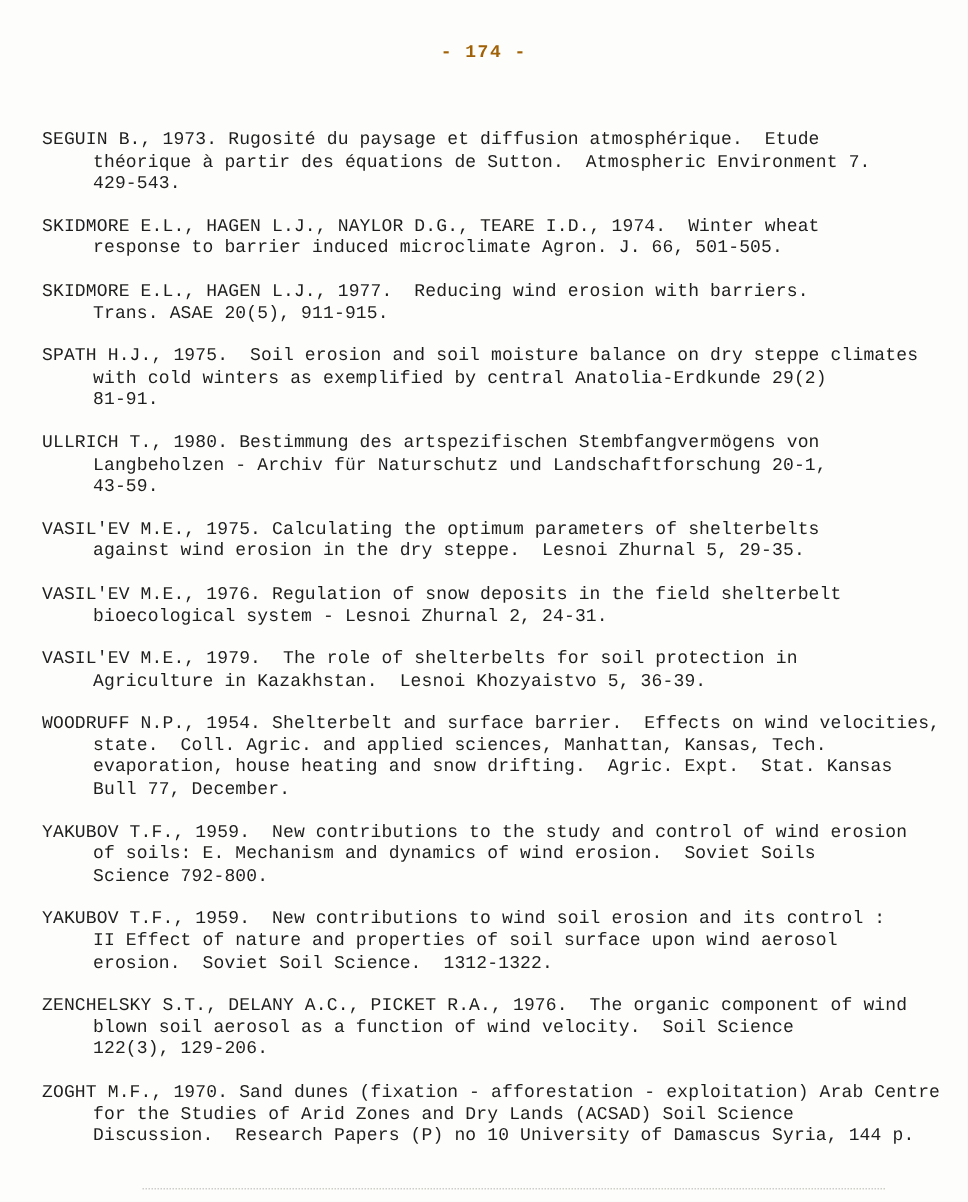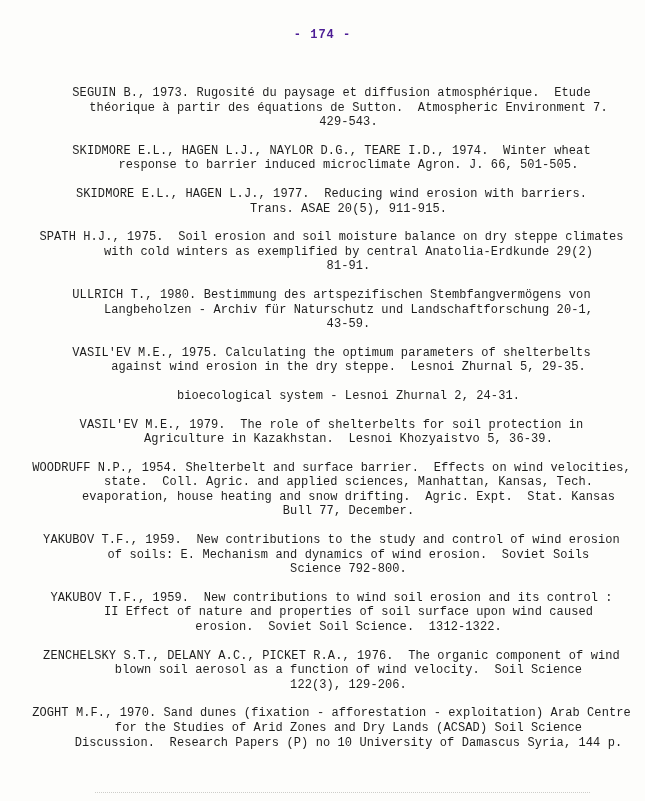--- a/index.html
+++ b/index.html
@@ -20,36 +20,35 @@
     font-family: "Liberation Mono", "DejaVu Sans Mono", monospace;
     color: #1e1e1e;
     box-sizing: border-box;
   }
   .page-number {
     text-align: center;
     padding-top: 28px;
     font-size: 12px;
     letter-spacing: 1px;
     font-weight: bold;
-    color: #4c1d95;
+    color: #a16207;
   }
   .refs {
     margin-top: 44px;
     margin-left: 28px;
     margin-right: 10px;
     font-size: 12px;
     line-height: 14.6px;
   }
   .ref-entry {
     margin-bottom: 14px;
   }
   .ref-line {
     white-space: pre;
     letter-spacing: 0.1px;
-    text-align: center;
   }
   .ref-line.cont {
     margin-left: 34px;
   }
   .scan-artifact {
     position: absolute;
     left: 95px;
     right: 55px;
     bottom: 8px;
     border-top: 1px dotted #b9b9b4;
@@ -84,40 +83,41 @@
       <div class="ref-entry">
         <div class="ref-line first">ULLRICH T., 1980. Bestimmung des artspezifischen Stembfangvermögens von</div>
         <div class="ref-line cont">Langbeholzen - Archiv für Naturschutz und Landschaftforschung 20-1,</div>
         <div class="ref-line cont">43-59.</div>
       </div>
       <div class="ref-entry">
         <div class="ref-line first">VASIL'EV M.E., 1975. Calculating the optimum parameters of shelterbelts</div>
         <div class="ref-line cont">against wind erosion in the dry steppe.  Lesnoi Zhurnal 5, 29-35.</div>
       </div>
       <div class="ref-entry">
+        <div class="ref-line first">VASIL'EV M.E., 1976. Regulation of snow deposits in the field shelterbelt</div>
         <div class="ref-line cont">bioecological system - Lesnoi Zhurnal 2, 24-31.</div>
       </div>
       <div class="ref-entry">
         <div class="ref-line first">VASIL'EV M.E., 1979.  The role of shelterbelts for soil protection in</div>
         <div class="ref-line cont">Agriculture in Kazakhstan.  Lesnoi Khozyaistvo 5, 36-39.</div>
       </div>
       <div class="ref-entry">
         <div class="ref-line first">WOODRUFF N.P., 1954. Shelterbelt and surface barrier.  Effects on wind velocities,</div>
         <div class="ref-line cont">state.  Coll. Agric. and applied sciences, Manhattan, Kansas, Tech.</div>
         <div class="ref-line cont">evaporation, house heating and snow drifting.  Agric. Expt.  Stat. Kansas</div>
         <div class="ref-line cont">Bull 77, December.</div>
       </div>
       <div class="ref-entry">
         <div class="ref-line first">YAKUBOV T.F., 1959.  New contributions to the study and control of wind erosion</div>
         <div class="ref-line cont">of soils: E. Mechanism and dynamics of wind erosion.  Soviet Soils</div>
         <div class="ref-line cont">Science 792-800.</div>
       </div>
       <div class="ref-entry">
         <div class="ref-line first">YAKUBOV T.F., 1959.  New contributions to wind soil erosion and its control :</div>
-        <div class="ref-line cont">II Effect of nature and properties of soil surface upon wind caused</div>
+        <div class="ref-line cont">II Effect of nature and properties of soil surface upon wind aerosol</div>
         <div class="ref-line cont">erosion.  Soviet Soil Science.  1312-1322.</div>
       </div>
       <div class="ref-entry">
         <div class="ref-line first">ZENCHELSKY S.T., DELANY A.C., PICKET R.A., 1976.  The organic component of wind</div>
         <div class="ref-line cont">blown soil aerosol as a function of wind velocity.  Soil Science</div>
         <div class="ref-line cont">122(3), 129-206.</div>
       </div>
       <div class="ref-entry">
         <div class="ref-line first">ZOGHT M.F., 1970. Sand dunes (fixation - afforestation - exploitation) Arab Centre</div>
         <div class="ref-line cont">for the Studies of Arid Zones and Dry Lands (ACSAD) Soil Science</div>

